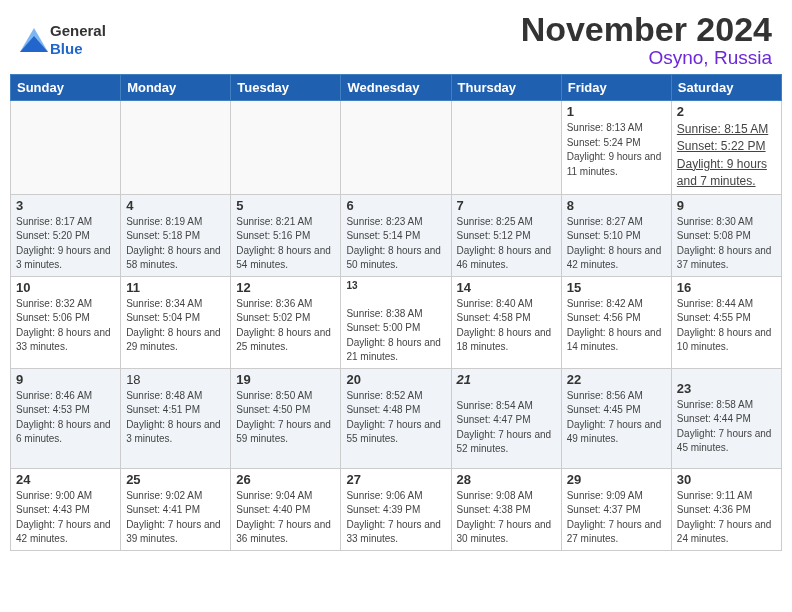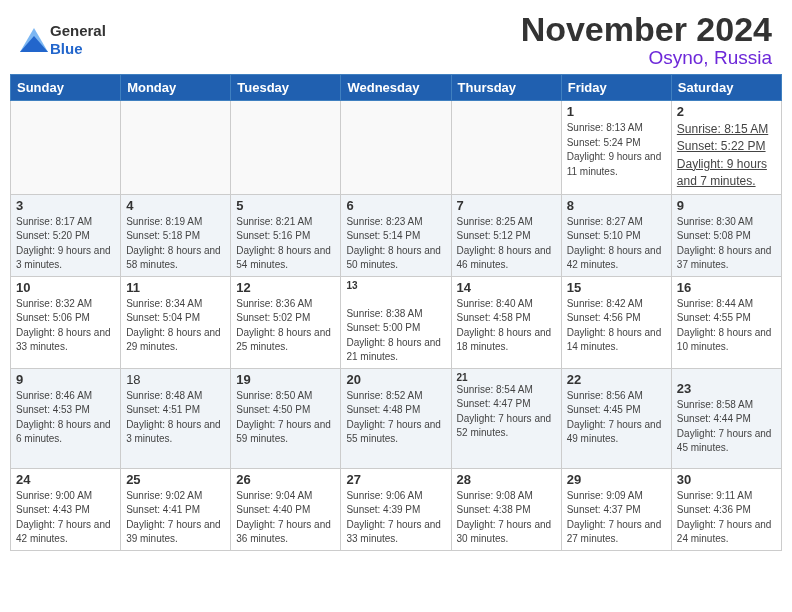--- a/index.html
+++ b/index.html
@@ -175,21 +175,21 @@
 Sunset: 4:50 PM
 Daylight: 7 hours and 59 minutes.</div>
         </td>
         <td style="vertical-align: top; border: 1px solid rgb(204, 204, 204); padding: 3px 5px; font-size: 10px; color: rgb(51, 51, 51); width: 14.28%; background: rgb(240, 244, 248); height: 78px;">
           <span style="font-size: 13px; font-weight: bold; display: block; margin-bottom: 2px;">20</span>
           <div style="line-height: 1.45; font-size: 10px; color: rgb(68, 68, 68); white-space: pre-line;">Sunrise: 8:52 AM
 Sunset: 4:48 PM
 Daylight: 7 hours and 55 minutes.</div>
         </td>
         <td style="vertical-align: top; border: 1px solid rgb(204, 204, 204); padding: 3px 5px; font-size: 10px; color: rgb(51, 51, 51); width: 14.28%; background: rgb(240, 244, 248); height: 78px;">
-          <span style="font-size: 10px; font-weight: bold; display: block; margin-bottom: 0;">21</span>
+          <span style="font-size: 13px; font-weight: bold; display: block; margin-bottom: 12px; font-style: italic;">21</span>
           <div style="line-height: 1.45; font-size: 10px; color: rgb(68, 68, 68); white-space: pre-line;">Sunrise: 8:54 AM
 Sunset: 4:47 PM
 Daylight: 7 hours and 52 minutes.</div>
         </td>
         <td style="vertical-align: top; border: 1px solid rgb(204, 204, 204); padding: 3px 5px; font-size: 10px; color: rgb(51, 51, 51); width: 14.28%; background: rgb(240, 244, 248); height: 78px;">
           <span style="font-size: 13px; font-weight: bold; display: block; margin-bottom: 2px;">22</span>
           <div style="line-height: 1.45; font-size: 10px; color: rgb(68, 68, 68); white-space: pre-line;">Sunrise: 8:56 AM
 Sunset: 4:45 PM
 Daylight: 7 hours and 49 minutes.</div>
         </td>

